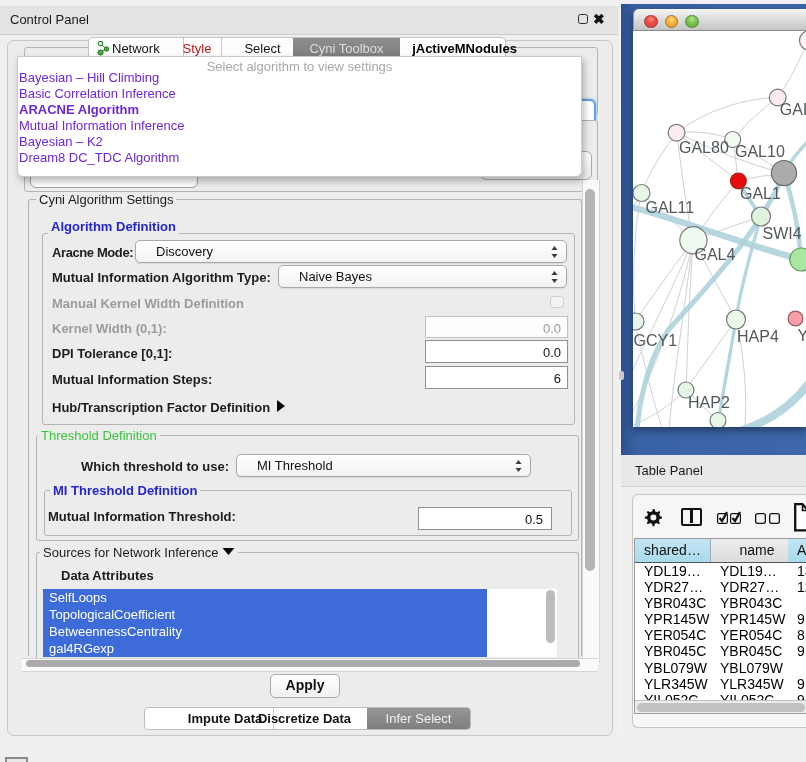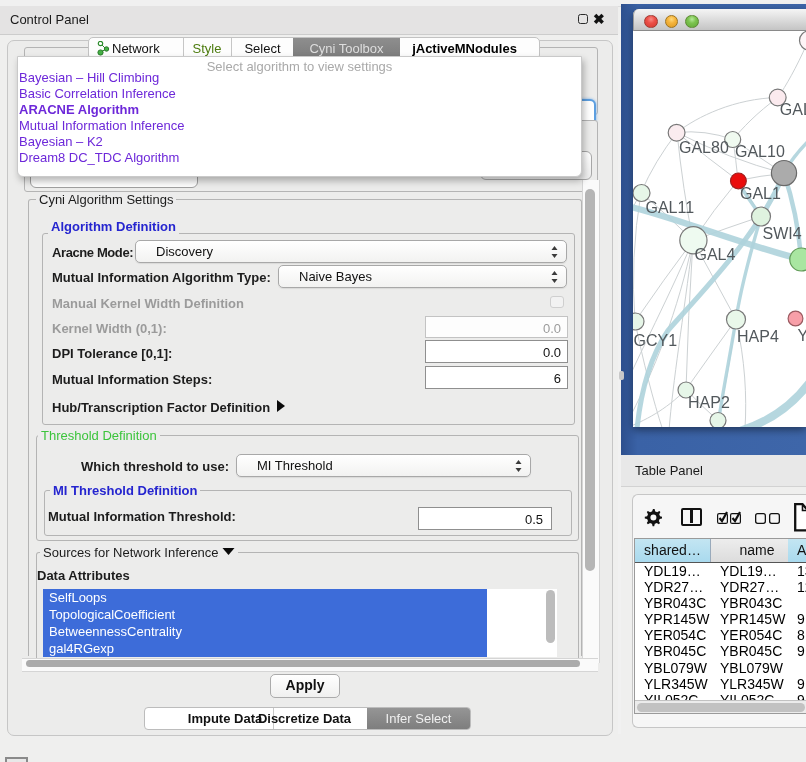--- a/index.html
+++ b/index.html
@@ -83,21 +83,21 @@
   <div class="gtitle" style="left:50px;top:483px;color:#2525cf;font-weight:bold;">MI Threshold Definition</div>
   <div class="lbl abs" style="left:48px;top:509px;">Mutual Information Threshold:</div>
   <div class="fld" style="left:418px;top:507px;width:134px;height:23px;padding-right:8px;">0.5</div>
 
   <div class="gbox" style="left:36px;top:552px;width:541px;height:110px;border-bottom:none;border-radius:3px 3px 0 0;"></div>
   <div class="gtitle" style="left:40px;top:545px;color:#1c1c1c;background:#ececec;">Sources for Network Inference
     <svg width="13" height="9" viewBox="0 0 13 9" style="vertical-align:1px;">
         <path d="M0.5 1 L12.5 1 L6.5 8 Z" fill="#0a0a0a"></path>
       </svg>
   </div>
-  <div class="lbl abs" style="left:28px;top:568px;padding-left:9px;">Data Attributes</div>
+  <div class="lbl abs" style="left:52px;top:568px;padding-left:9px;">Data Attributes</div>
   <div class="abs" style="left:43px;top:589px;width:514px;height:68px;background:#fff;overflow:hidden;">
     <div style="position:absolute;left:0;top:0;width:444px;height:69px;background:#3d6cd9;color:#fff;font-size:13px;line-height:17px;padding-left:6px;box-sizing:border-box;">
       SelfLoops<br>TopologicalCoefficient<br>BetweennessCentrality<br>gal4RGexp
     </div>
     <div style="position:absolute;right:2px;top:1px;width:9px;height:53px;background:#bcbcbc;border-radius:5px;"></div>
   </div>
 
   <div class="abs" style="left:582px;top:180px;width:16px;height:483px;background:#fafafa;border-left:1px solid #d5d5d5;border-right:1px solid #d5d5d5;"></div>
   <div class="abs" style="left:585px;top:189px;width:10px;height:382px;background:#b5b5b5;border-radius:5px;"></div>
 
@@ -242,32 +242,32 @@
       <div><span style="padding-left:9px;display:inline-block;width:76px;box-sizing:border-box;">YBR045C</span><span style="display:inline-block;width:77px;padding-left:9px;box-sizing:border-box;">YBR045C</span><span style="padding-left:9px;">9.</span></div>
       <div><span style="padding-left:9px;display:inline-block;width:76px;box-sizing:border-box;">YBL079W</span><span style="display:inline-block;width:77px;padding-left:9px;box-sizing:border-box;">YBL079W</span></div>
       <div><span style="padding-left:9px;display:inline-block;width:76px;box-sizing:border-box;">YLR345W</span><span style="display:inline-block;width:77px;padding-left:9px;box-sizing:border-box;">YLR345W</span><span style="padding-left:9px;">9.</span></div>
       <div><span style="padding-left:9px;display:inline-block;width:76px;box-sizing:border-box;">YIL052C</span><span style="display:inline-block;width:77px;padding-left:9px;box-sizing:border-box;">YIL052C</span><span style="padding-left:9px;">9.</span></div>
     </div>
     <div style="position:absolute;left:0;top:161px;width:172px;height:13px;background:#ececec;border-top:1px solid #c2c2c2;">
       <div style="position:absolute;left:2px;top:2px;width:168px;height:9px;background:#c2c2c2;border-radius:5px;"></div>
     </div>
   </div>
 
-  <div class="abs" id="tabs" style="left:88px;top:37px;width:452px;height:23px;background:#fdfdfd;border:1px solid #c2c2c2;border-radius:5px;font-size:13px;box-sizing:border-box;">
+  <div class="abs" id="tabs" style="left:88px;top:37px;width:418px;height:23px;background:#fdfdfd;border:1px solid #c2c2c2;border-radius:5px;font-size:13px;box-sizing:border-box;">
     <div class="abs" style="left:0;top:0;width:94px;height:21px;line-height:21px;color:#111;border-right:1px solid #c6c6c6;">
       <svg width="13" height="15" style="position:absolute;left:8px;top:3px;" viewBox="0 0 13 15">
         <line x1="4" y1="3" x2="9" y2="8" stroke="#2a8a2a" stroke-width="1"></line>
         <line x1="4" y1="11" x2="9" y2="8" stroke="#2a8a2a" stroke-width="1"></line>
         <circle cx="3.5" cy="2.5" r="2.2" fill="#fff" stroke="#2a8a2a" stroke-width="1.2"></circle>
         <circle cx="3.5" cy="11.5" r="2.6" fill="#46b246" stroke="#2a7a2a" stroke-width="1"></circle>
         <circle cx="9.5" cy="8" r="2.2" fill="#46b246" stroke="#2a7a2a" stroke-width="1"></circle>
       </svg>
       <span style="position:absolute;left:23px;">Network</span>
     </div>
-    <div class="abs" style="left:94px;top:0;width:48px;height:21px;line-height:21px;text-align:center;color:#4d7c0f;border-right:1px solid #c6c6c6;">Style</div>
+    <div class="abs" style="left:84px;top:0;width:48px;height:21px;line-height:21px;text-align:center;color:#b91c1c;border-right:1px solid #c6c6c6;">Style</div>
     <div class="abs" style="left:144px;top:0;width:59px;height:21px;line-height:21px;text-align:center;color:#111;">Select</div>
     <div class="abs" style="left:204px;top:0;width:107px;height:21px;line-height:21px;text-align:center;color:#dedede;background:linear-gradient(#8e8e8e,#7b7b7b);">Cyni Toolbox</div>
     <div class="abs" style="left:311px;top:0;width:129px;height:21px;line-height:21px;text-align:center;color:#000;font-weight:bold;">jActiveMNodules</div>
   </div>
 
   <div class="abs" id="popup" style="left:17px;top:56px;width:563px;height:119px;background:#fff;border:1px solid #c9c9c9;box-shadow:2px 4px 7px rgba(0,0,0,0.28);font-size:13px;border-radius:0 0 6px 6px;">
     <div style="position:absolute;left:0;top:2px;width:100%;text-align:center;color:#a9a9a9;">Select algorithm to view settings</div>
     <div style="position:absolute;left:1px;top:12.5px;line-height:16px;color:#6d28d9;">
       Bayesian – Hill Climbing<br>
       Basic Correlation Inference<br>

